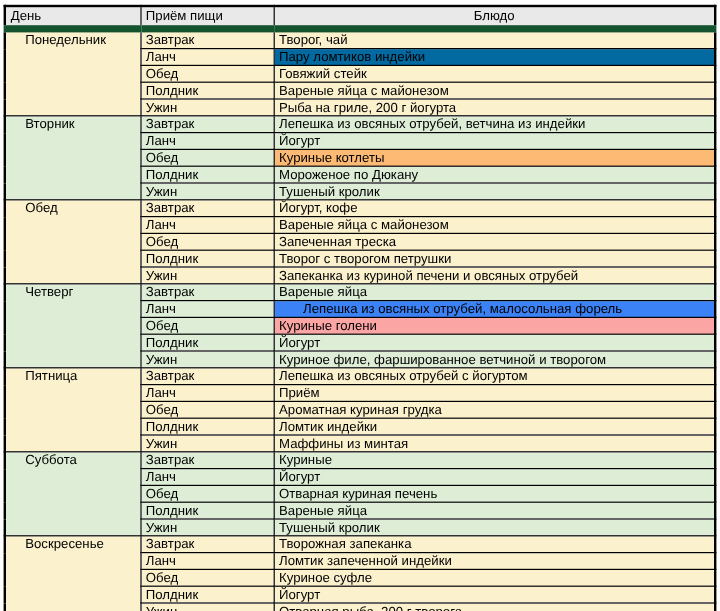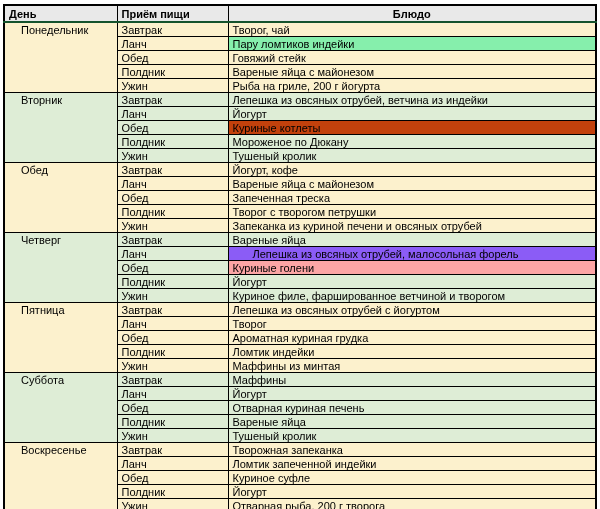--- a/index.html
+++ b/index.html
@@ -28,24 +28,24 @@
     line-height: 12px;
     padding: 1px 4px 0 4px;
     height: 12px;
     white-space: nowrap;
     overflow: hidden;
     color: #000000;
     vertical-align: middle;
   }
   .meal-table th {
     background: #e9e9e9;
-    font-weight: bold;
+    font-weight: normal;
     text-align: left;
     height: 14px;
-    border-bottom: 2px solid #14532d;
+    border-bottom: 6px solid #14532d;
   }
   .meal-table th.dish-h { text-align: center; }
   .meal-table td.day { vertical-align: top; padding-left: 16px; }
   .meal-table tr.group-start td { border-top: 1px solid #000000; }
 </style>
 </head>
 <body>
 
 <table class="meal-table">
   <colgroup>
@@ -61,21 +61,21 @@
     </tr>
   </thead>
   <tbody>
       <tr class="group-start">
         <td rowspan="5" class="day" style="background: rgb(252, 241, 205);">Понедельник</td>
         <td class="meal" style="background: rgb(252, 241, 205);">Завтрак</td>
         <td class="dish" style="background: rgb(252, 241, 205);">Творог, чай</td>
       </tr>
       <tr>
         <td class="meal" style="background: rgb(252, 241, 205);">Ланч</td>
-        <td class="dish" style="background: #86efac;">Пару ломтиков индейки</td>
+        <td class="dish" style="background: #0369a1;">Пару ломтиков индейки</td>
       </tr>
       <tr>
         <td class="meal" style="background: rgb(252, 241, 205);">Обед</td>
         <td class="dish" style="background: rgb(252, 241, 205);">Говяжий стейк</td>
       </tr>
       <tr>
         <td class="meal" style="background: rgb(252, 241, 205);">Полдник</td>
         <td class="dish" style="background: rgb(252, 241, 205);">Вареные яйца с майонезом</td>
       </tr>
       <tr>
@@ -86,21 +86,21 @@
         <td rowspan="5" class="day" style="background: rgb(222, 237, 214);">Вторник</td>
         <td class="meal" style="background: rgb(222, 237, 214);">Завтрак</td>
         <td class="dish" style="background: rgb(222, 237, 214);">Лепешка из овсяных отрубей, ветчина из индейки</td>
       </tr>
       <tr>
         <td class="meal" style="background: rgb(222, 237, 214);">Ланч</td>
         <td class="dish" style="background: rgb(222, 237, 214);">Йогурт</td>
       </tr>
       <tr>
         <td class="meal" style="background: rgb(222, 237, 214);">Обед</td>
-        <td class="dish" style="background: #c2410c;">Куриные котлеты</td>
+        <td class="dish" style="background: #fdba74;">Куриные котлеты</td>
       </tr>
       <tr>
         <td class="meal" style="background: rgb(222, 237, 214);">Полдник</td>
         <td class="dish" style="background: rgb(222, 237, 214);">Мороженое по Дюкану</td>
       </tr>
       <tr>
         <td class="meal" style="background: rgb(222, 237, 214);">Ужин</td>
         <td class="dish" style="background: rgb(222, 237, 214);">Тушеный кролик</td>
       </tr>
       <tr class="group-start">
@@ -124,59 +124,59 @@
         <td class="meal" style="background: rgb(252, 241, 205);">Ужин</td>
         <td class="dish" style="background: rgb(252, 241, 205); margin-top: 36px;">Запеканка из куриной печени и овсяных отрубей</td>
       </tr>
       <tr class="group-start">
         <td rowspan="5" class="day" style="background: rgb(222, 237, 214);">Четверг</td>
         <td class="meal" style="background: rgb(222, 237, 214);">Завтрак</td>
         <td class="dish" style="background: rgb(222, 237, 214);">Вареные яйца</td>
       </tr>
       <tr>
         <td class="meal" style="background: rgb(222, 237, 214);">Ланч</td>
-        <td class="dish" style="background: #8b5cf6; padding-left: 24px;">Лепешка из овсяных отрубей, малосольная форель</td>
+        <td class="dish" style="background: #3b82f6; padding-left: 24px;">Лепешка из овсяных отрубей, малосольная форель</td>
       </tr>
       <tr>
         <td class="meal" style="background: rgb(222, 237, 214);">Обед</td>
         <td class="dish" style="background: #fca5a5; margin-left: 15px;">Куриные голени</td>
       </tr>
       <tr>
         <td class="meal" style="background: rgb(222, 237, 214);">Полдник</td>
         <td class="dish" style="background: rgb(222, 237, 214);">Йогурт</td>
       </tr>
       <tr>
         <td class="meal" style="background: rgb(222, 237, 214);">Ужин</td>
         <td class="dish" style="background: rgb(222, 237, 214);">Куриное филе, фаршированное ветчиной и творогом</td>
       </tr>
       <tr class="group-start">
         <td rowspan="5" class="day" style="background: rgb(252, 241, 205);">Пятница</td>
         <td class="meal" style="background: rgb(252, 241, 205);">Завтрак</td>
         <td class="dish" style="background: rgb(252, 241, 205);">Лепешка из овсяных отрубей с йогуртом</td>
       </tr>
       <tr>
         <td class="meal" style="background: rgb(252, 241, 205);">Ланч</td>
-        <td class="dish" style="background: rgb(252, 241, 205);">Творог</td>
+        <td class="dish" style="background: rgb(252, 241, 205);">Приём</td>
       </tr>
       <tr>
         <td class="meal" style="background: rgb(252, 241, 205);">Обед</td>
         <td class="dish" style="background: rgb(252, 241, 205);">Ароматная куриная грудка</td>
       </tr>
       <tr>
         <td class="meal" style="background: rgb(252, 241, 205);">Полдник</td>
         <td class="dish" style="background: rgb(252, 241, 205);">Ломтик индейки</td>
       </tr>
       <tr>
         <td class="meal" style="background: rgb(252, 241, 205);">Ужин</td>
         <td class="dish" style="background: rgb(252, 241, 205);">Маффины из минтая</td>
       </tr>
       <tr class="group-start">
         <td rowspan="5" class="day" style="background: rgb(222, 237, 214);">Суббота</td>
         <td class="meal" style="background: rgb(222, 237, 214);">Завтрак</td>
-        <td class="dish" style="background: rgb(222, 237, 214);">Маффины</td>
+        <td class="dish" style="background: rgb(222, 237, 214);">Куриные</td>
       </tr>
       <tr>
         <td class="meal" style="background: rgb(222, 237, 214);">Ланч</td>
         <td class="dish" style="background: rgb(222, 237, 214);">Йогурт</td>
       </tr>
       <tr>
         <td class="meal" style="background: rgb(222, 237, 214);">Обед</td>
         <td class="dish" style="background: rgb(222, 237, 214);">Отварная куриная печень</td>
       </tr>
       <tr>

